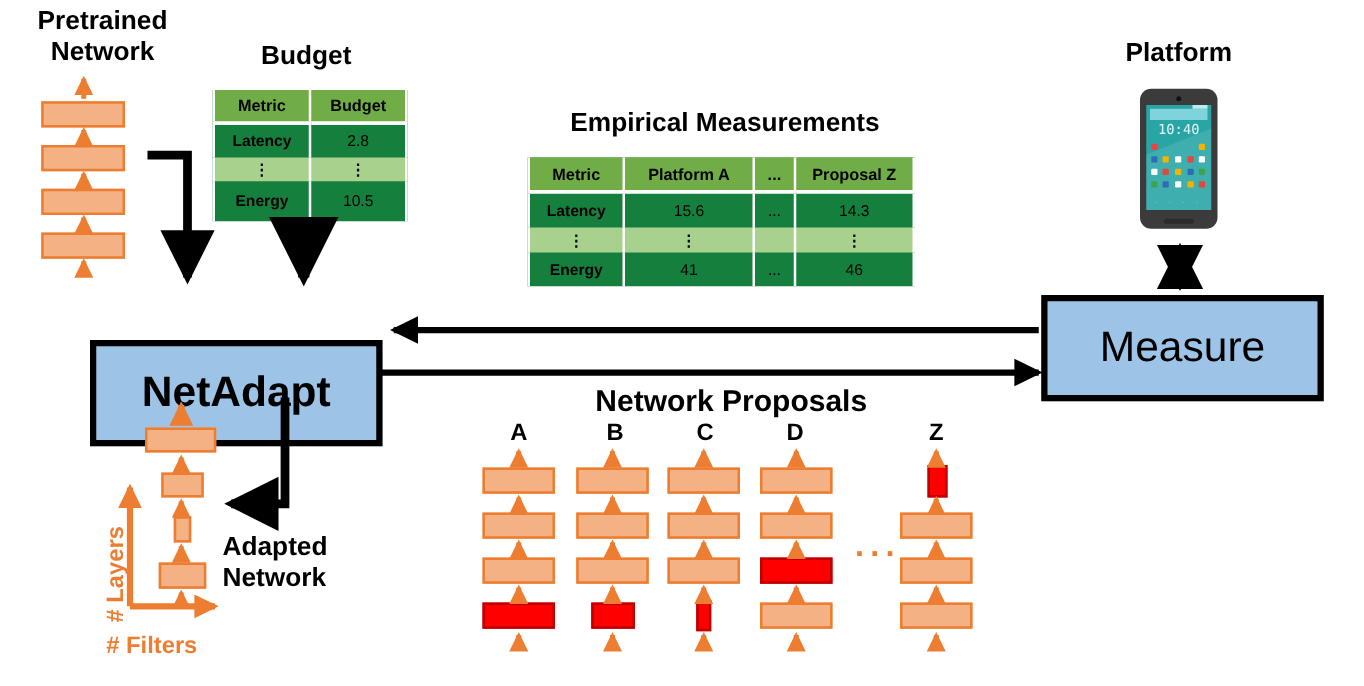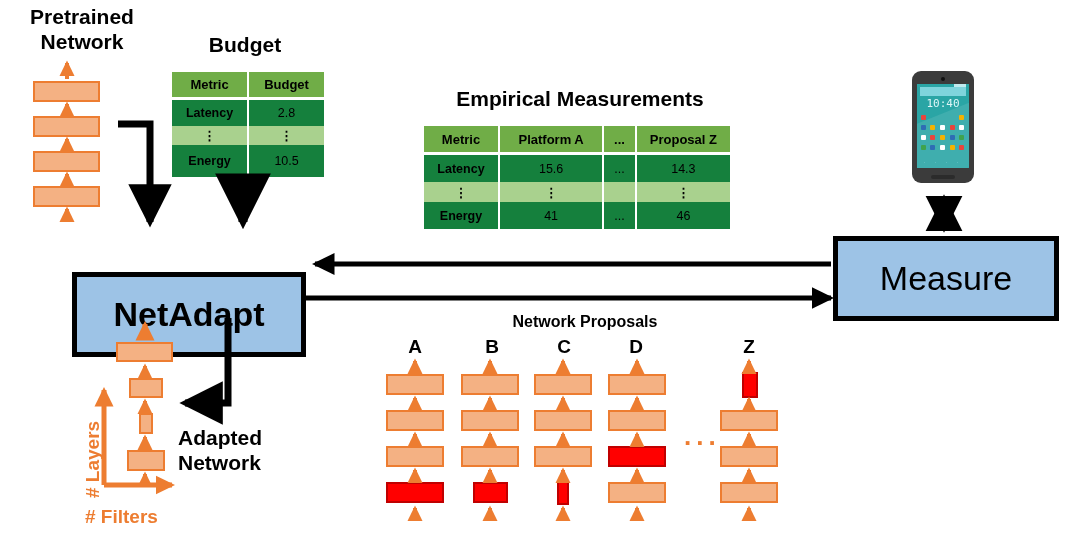--- a/index.html
+++ b/index.html
@@ -1,21 +1,21 @@
 <!DOCTYPE html>
 <html><head>
 <meta charset="utf-8">
 <style>
   html,body{margin:0;padding:0;background:#ffffff;}
   body{width:1091px;height:549px;overflow:hidden;font-family:"Liberation Sans",sans-serif;}
   #stage{position:relative;width:1091px;height:549px;background:#fff;}
 
   .lbl{position:absolute;font-weight:bold;color:#000;white-space:nowrap;text-align:center;}
   .title-big{font-size:21px;line-height:25px;}
-  .title-mid{font-size:16px;line-height:24px;}
+  .title-mid{font-size:24px;line-height:24px;}
   .title-sm{font-size:19px;}
 
   
   .netblk{position:absolute;background:#F4B183;border:2px solid #ED7D31;box-sizing:border-box;}
   .netblk.red{background:#FF0000;border-color:#C00000;}
 
   
   .gtable{position:absolute;border-collapse:collapse;background:#15803d;}
   .gtable td{font-size:12.5px;color:#000;text-align:center;padding:0;
              border-left:2px solid #ffffff;border-right:2px solid #ffffff;}
@@ -62,20 +62,21 @@
 
   <div class="lbl title-big" style="left:12px;top:4px;width:140px;">
     <div>Pretrained</div>
     <div>Network</div>
   </div>
 
   <div class="lbl title-big" style="left:180px;top:32px;width:130px;">Budget</div>
 
   <div class="lbl title-big" style="left:425px;top:86px;width:310px;">Empirical Measurements</div>
 
+  <div class="lbl title-big" style="left:878px;top:30px;width:130px;">Platform</div>
 
   <div class="lbl title-mid" style="left:470px;top:310px;width:230px;">Network Proposals</div>
 
   <div class="lbl title-big" style="left:178px;top:425px;width:120px;text-align:left;">
     <div>Adapted</div>
     <div>Network</div>
   </div>
 
   <div>
     <div class="netblk" style="left:33px;top:81px;width:67px;height:21px;"></div>

